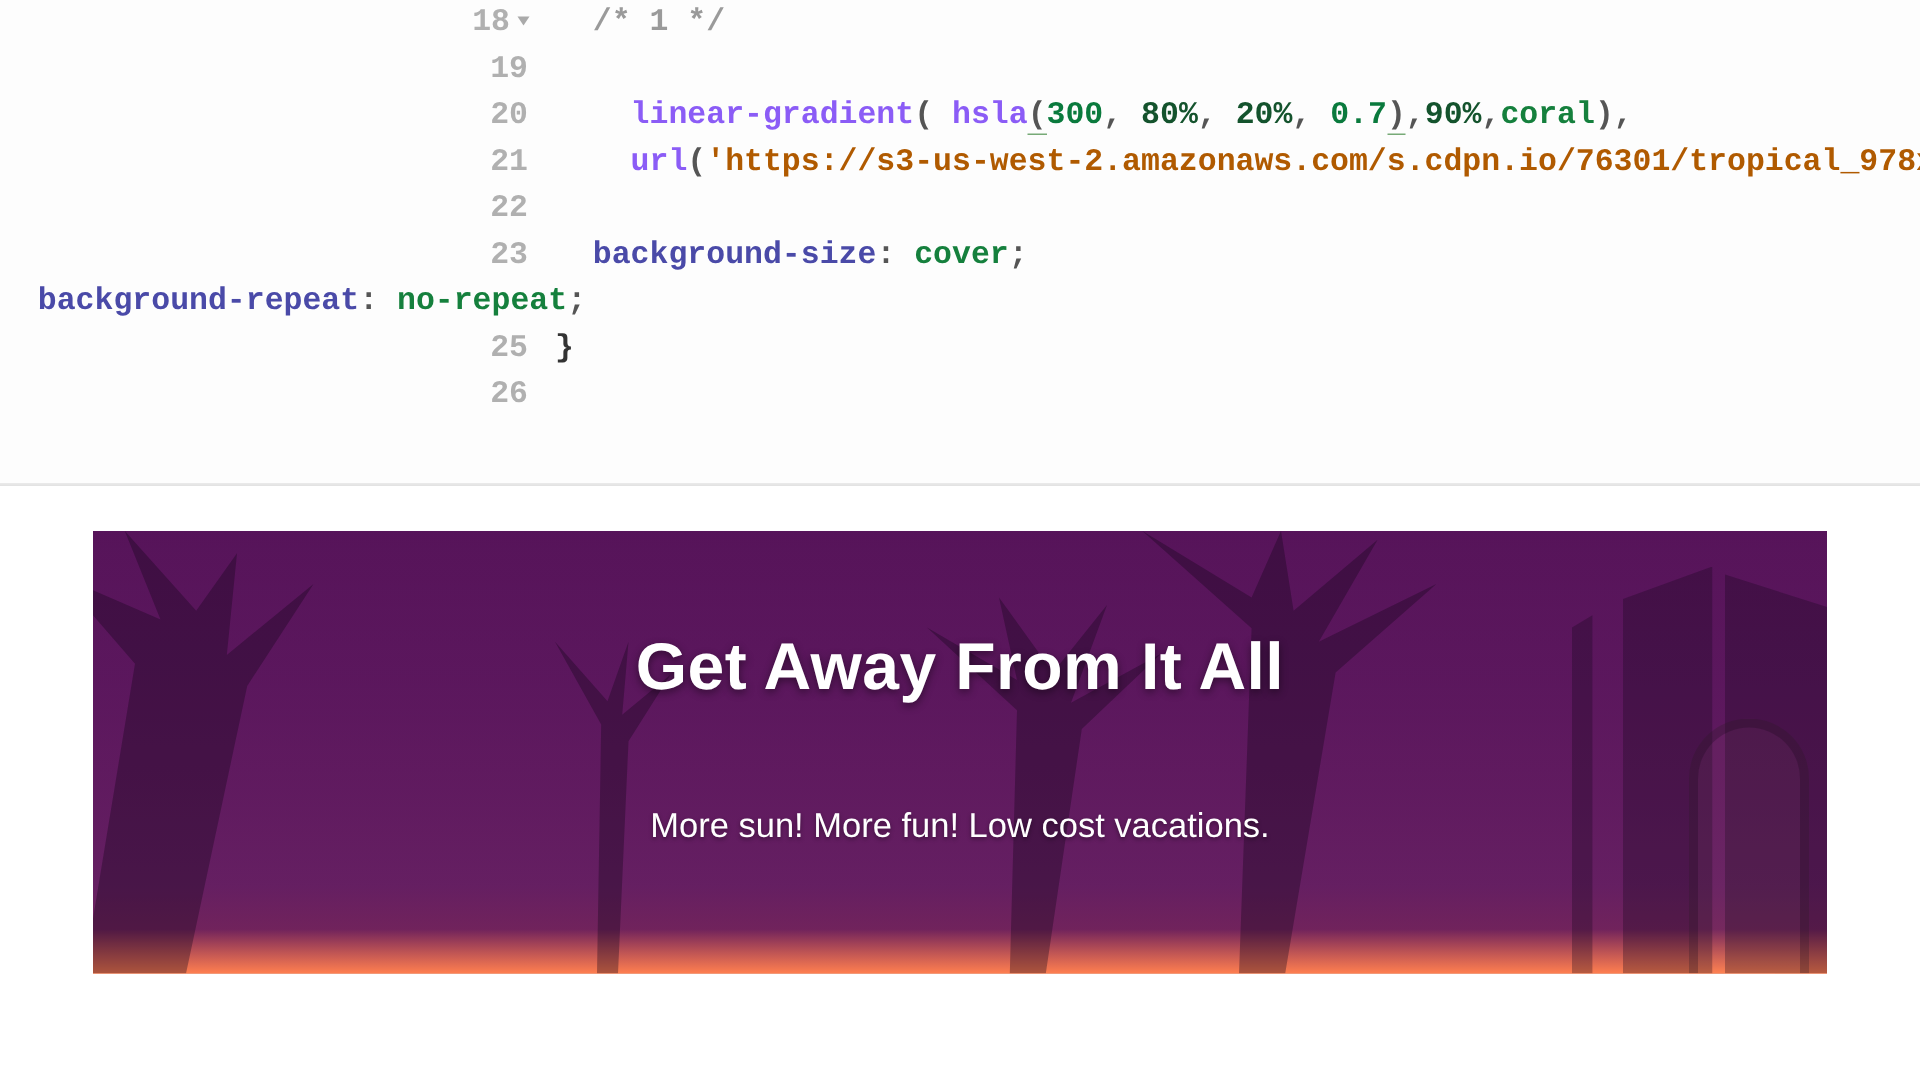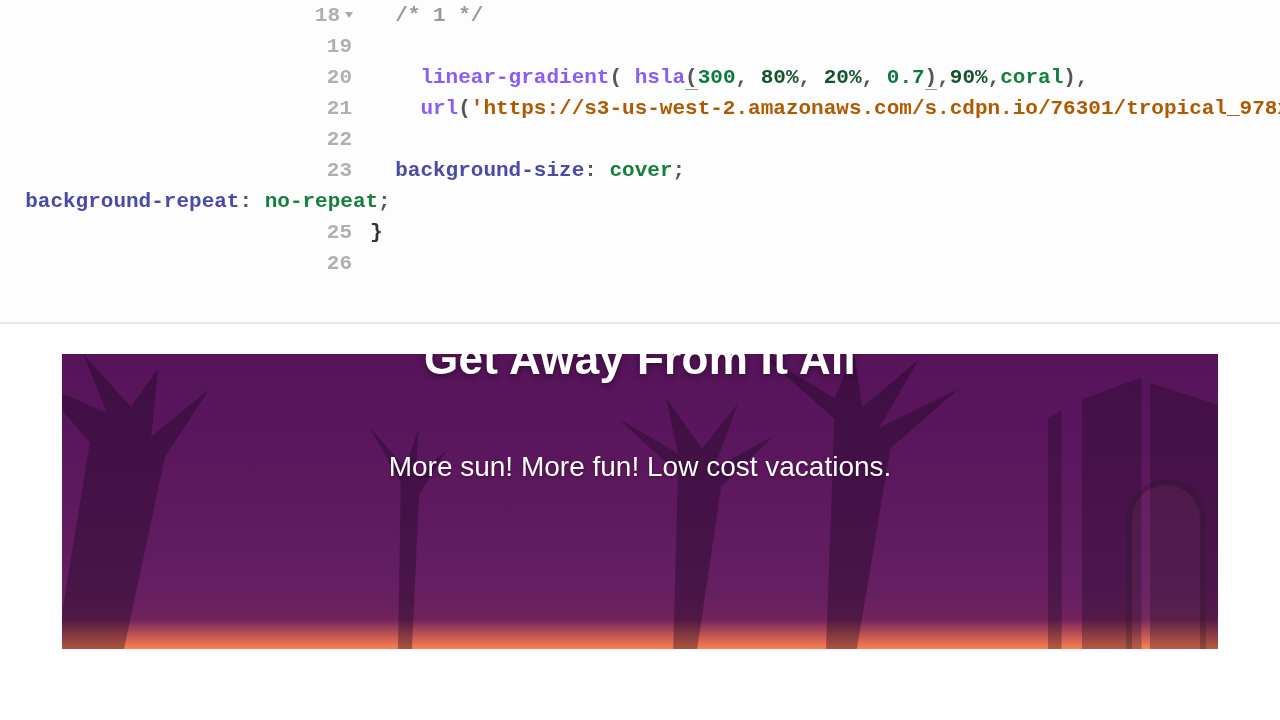--- a/index.html
+++ b/index.html
@@ -35,40 +35,41 @@
     background-image:
       linear-gradient( hsla(300, 80%, 20%, 0.7) 0%, hsla(300, 80%, 20%, 0.7) 90%, coral 100%),
       linear-gradient( to bottom, #4a2a55 0%, #5a3560 35%, #6b4268 60%, #7a4f70 80%, #c76a48 100%);
     background-position: center center;
     background-size: cover;
     background-repeat: no-repeat;
     position: relative;
     display: flex;
     flex-direction: column;
     align-items: center;
+    justify-content: center;
     overflow: hidden;
     gap: 23px;
   }
   
   .silh { position:absolute; bottom:0; left:0; right:0; height:100%; pointer-events:none; }
   .tree { position:absolute; bottom:0; background: rgba(20,5,25,0.35); }
   .t1 { left:-40px; width:340px; height:100%; clip-path: polygon(10% 100%, 20% 30%, 5% 10%, 25% 20%, 18% 0%, 32% 18%, 40% 5%, 38% 28%, 55% 12%, 42% 35%, 30% 100%); }
   .t2 { left:280px; width:140px; height:75%; clip-path: polygon(40% 100%, 42% 25%, 20% 0%, 45% 18%, 55% 0%, 52% 22%, 75% 10%, 55% 30%, 50% 100%); }
   .t3 { left:520px; width:240px; height:85%; clip-path: polygon(38% 100%, 40% 30%, 15% 8%, 40% 22%, 35% 0%, 50% 20%, 65% 2%, 55% 28%, 80% 15%, 58% 35%, 48% 100%); }
   .t4 { right:210px; width:280px; height:100%; clip-path: polygon(35% 100%, 38% 22%, 12% 0%, 38% 15%, 45% 0%, 48% 18%, 68% 2%, 54% 25%, 82% 12%, 58% 32%, 46% 100%); }
   .bldg { position:absolute; right:0; bottom:0; width:170px; height:92%; background: rgba(20,5,25,0.3);
           clip-path: polygon(0% 100%, 0% 15%, 8% 12%, 8% 100%, 20% 100%, 20% 8%, 55% 0%, 55% 100%, 100% 100%, 100% 10%, 60% 2%, 60% 100% ); }
   .arch { position:absolute; right:12px; bottom:0; width:80px; height:170px; border:6px solid rgba(20,5,25,0.25); border-bottom:none; border-radius: 40px 40px 0 0; background: rgba(255,200,150,0.04);}
   .hero-title {
     color:#fff; font-weight:700; font-size:44px; letter-spacing:0.3px;
     text-shadow: 0 2px 6px rgba(0,0,0,0.45);
     z-index:2; margin-top:-20px;
   }
   .hero-sub {
-    color:#fff; font-size:28px; margin-top:44px;
+    color:#fff; font-size:23px; margin-top:44px;
     text-shadow: 0 1px 3px rgba(0,0,0,0.4);
     z-index:2; font-weight:400;
   }
 </style>
 </head>
 <body>
 
 <div class="app">
 
   <div class="editor-pane">

